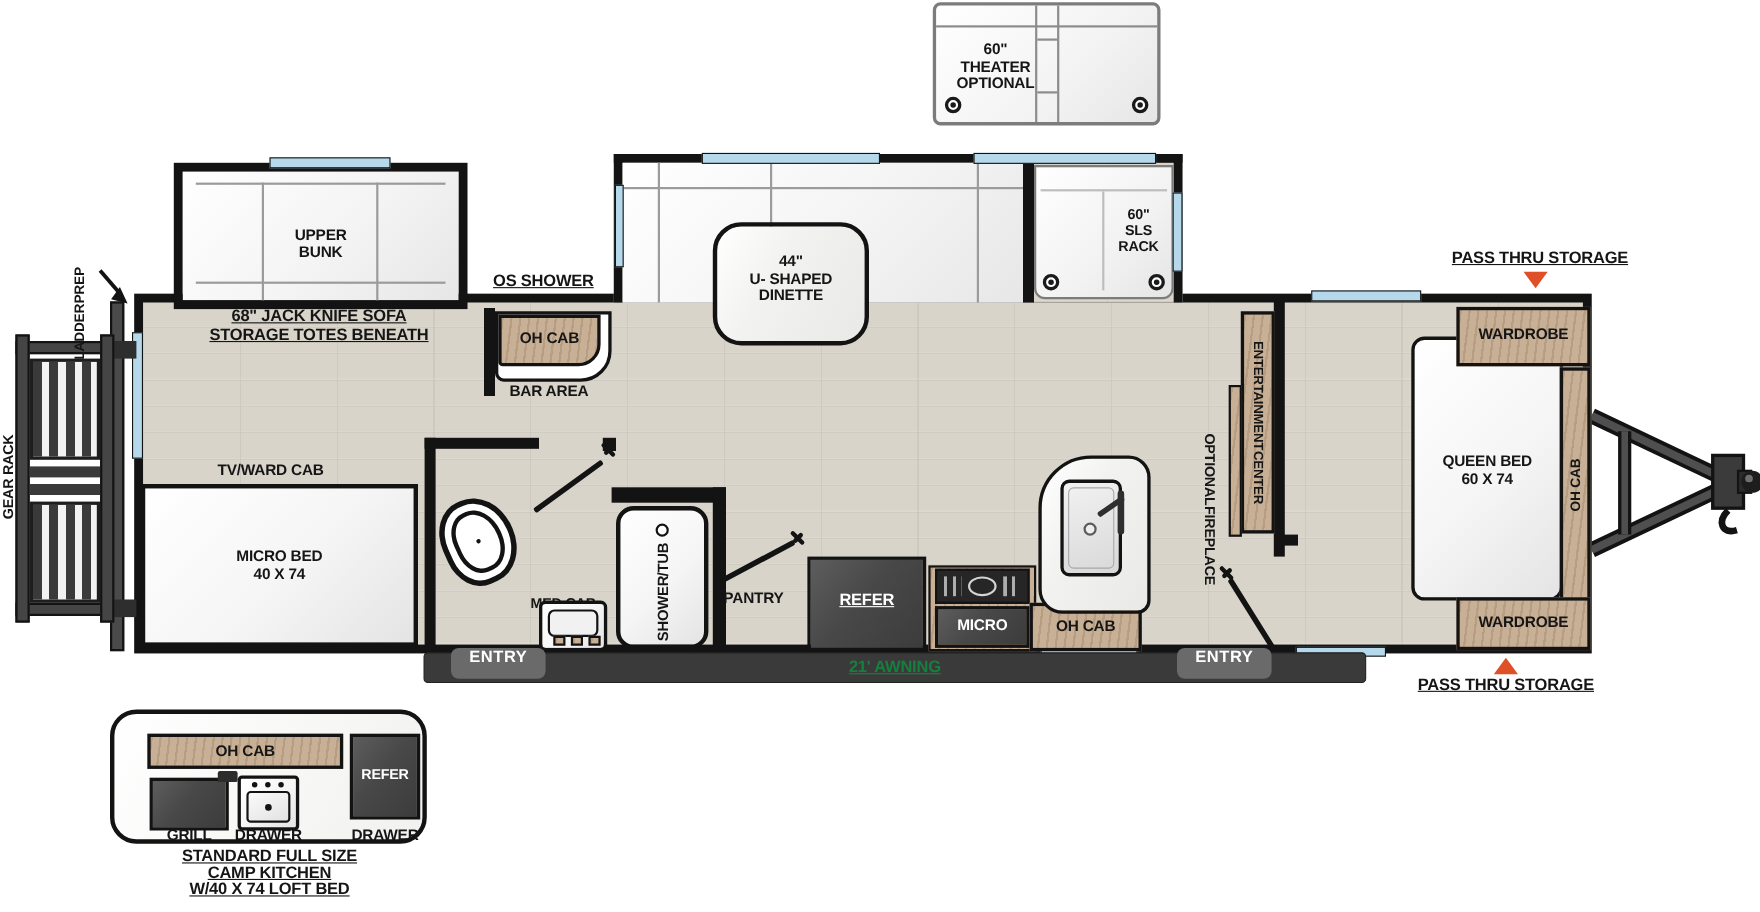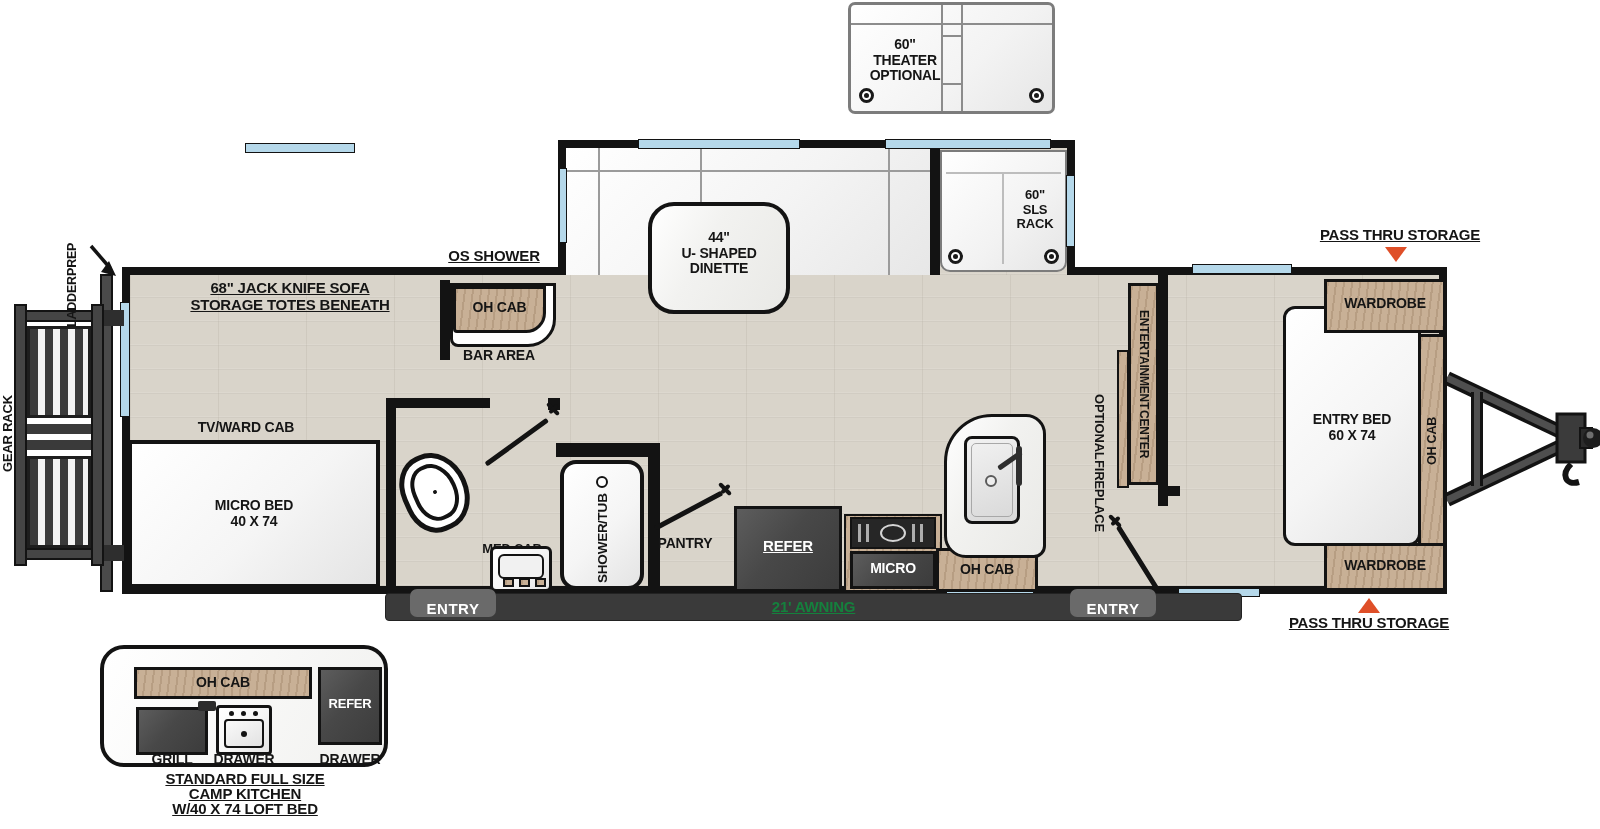--- a/index.html
+++ b/index.html
@@ -40,21 +40,21 @@
   .vtext-down { writing-mode: vertical-lr; display:flex; align-items:center; justify-content:center; }
   .vtext-up div, .vtext-down div { display:block; }
   .door { position:absolute; height:5px; background:#131313; transform-origin:left center; border-radius:2px; }
   .hinge { position:absolute; width:18px; height:18px; }
   .hinge i { content:""; position:absolute; left:1px; top:7px; width:16px; height:4px; background:#131313; border-radius:2px; display:block; }
   .hinge i.a { transform: rotate(45deg); }
   .hinge i.b { transform: rotate(-45deg); width:11px; left:4px; }
   .tri-down { position:absolute; width:0; height:0; border-left:11px solid transparent; border-right:11px solid transparent; border-top:15px solid #df4f28; }
   .tri-up   { position:absolute; width:0; height:0; border-left:11px solid transparent; border-right:11px solid transparent; border-bottom:15px solid #df4f28; }
   .entry-tab { position:absolute; background:#6a6a6a; border-radius:7px; color:#fff; font-weight:bold; font-size:15px;
-               display:flex; align-items:flex-end; justify-content:center; letter-spacing:0.5px; }
+               display:flex; align-items:flex-start; justify-content:center; letter-spacing:0.5px; }
   .marble { background: linear-gradient(120deg,#ffffff 0%,#f2f2f0 40%,#e9e9e6 100%); }
 </style>
 </head>
 <body>
 
 <div id="plan">
 
   <div class="abs" style="left:848px; top:2px; width:207px; height:112px; border:3px solid #7c7c7c; border-radius:7px; background:linear-gradient(135deg,#fff 0%,#f3f3f3 60%,#e6e6e6 100%);">
     <div class="abs" style="left:0; top:0; right:0; height:20px; border-bottom:2px solid #8c8c8c;"></div>
     <div class="abs" style="left:50%; top:0; bottom:0; width:22px; margin-left:-11px; border-left:2px solid #8c8c8c; border-right:2px solid #8c8c8c;"></div>
@@ -91,20 +91,30 @@
     <div class="seam-lt" style="left:60px; top:22px; width:2px; bottom:6px;"></div>
     <span class="bolt" style="left:6px; bottom:6px;"></span>
     <span class="bolt" style="right:6px; bottom:6px;"></span>
     <div class="label small" style="left:62px; top:36px; width:62px;">
       <div>60"</div>
       <div>SLS</div>
       <div>RACK</div>
     </div>
   </div>
 
+  <div class="abs" style="left:158px; top:148px; width:267px; height:133px; border:8px solid #131313; background:linear-gradient(135deg,#fff 0%,#f4f4f4 55%,#e6e6e6 100%);">
+    <div class="seam" style="left:12px; top:10px; right:12px; height:2px;"></div>
+    <div class="seam" style="left:72px; top:10px; width:2px; bottom:0;"></div>
+    <div class="seam" style="left:176px; top:10px; width:2px; bottom:0;"></div>
+    <div class="seam" style="left:12px; top:100px; right:12px; height:2px;"></div>
+    <div class="label" style="left:72px; top:50px; width:107px;">
+      <div>UPPER</div>
+      <div>BUNK</div>
+    </div>
+  </div>
 
   <div class="window" style="left:245px; top:143px; width:110px; height:10px;"></div>
   <div class="window" style="left:638px; top:139px; width:162px; height:10px;"></div>
   <div class="window" style="left:885px; top:139px; width:166px; height:10px;"></div>
   <div class="window" style="left:1066px; top:175px; width:9px; height:72px;"></div>
   <div class="window" style="left:559px; top:168px; width:8px; height:75px;"></div>
   <div class="window" style="left:120px; top:302px; width:10px; height:115px;"></div>
   <div class="window" style="left:1192px; top:264px; width:100px; height:10px;"></div>
   <div class="window" style="left:946px; top:588px; width:88px; height:9px;"></div>
   <div class="window" style="left:1178px; top:588px; width:82px; height:9px;"></div>
@@ -248,21 +258,21 @@
   </div>
 
   <div class="door" style="left:1118px; top:524px; width:86px; transform:rotate(58deg);"></div>
   <div class="hinge" style="left:1106px; top:512px;">
       <i class="a"></i>
       <i class="b"></i>
     </div>
 
   <div class="abs white-f" style="left:1283px; top:306px; width:138px; height:240px; border-radius:12px;"></div>
   <div class="label" style="left:1283px; top:412px; width:138px;">
-    <div>ENTRY BED</div>
+    <div>QUEEN BED</div>
     <div>60 X 74</div>
   </div>
   <div class="abs wood" style="left:1418px; top:334px; width:28px; height:214px;">
     <div class="label vtext-up" style="position:absolute; left:0; top:0; width:22px; height:208px; font-size:12.5px;">
       <div>OH CAB</div>
     </div>
   </div>
   <div class="abs wood" style="left:1324px; top:279px; width:122px; height:54px;"></div>
   <div class="label" style="left:1324px; top:296px; width:122px;">
     <div>WARDROBE</div>

